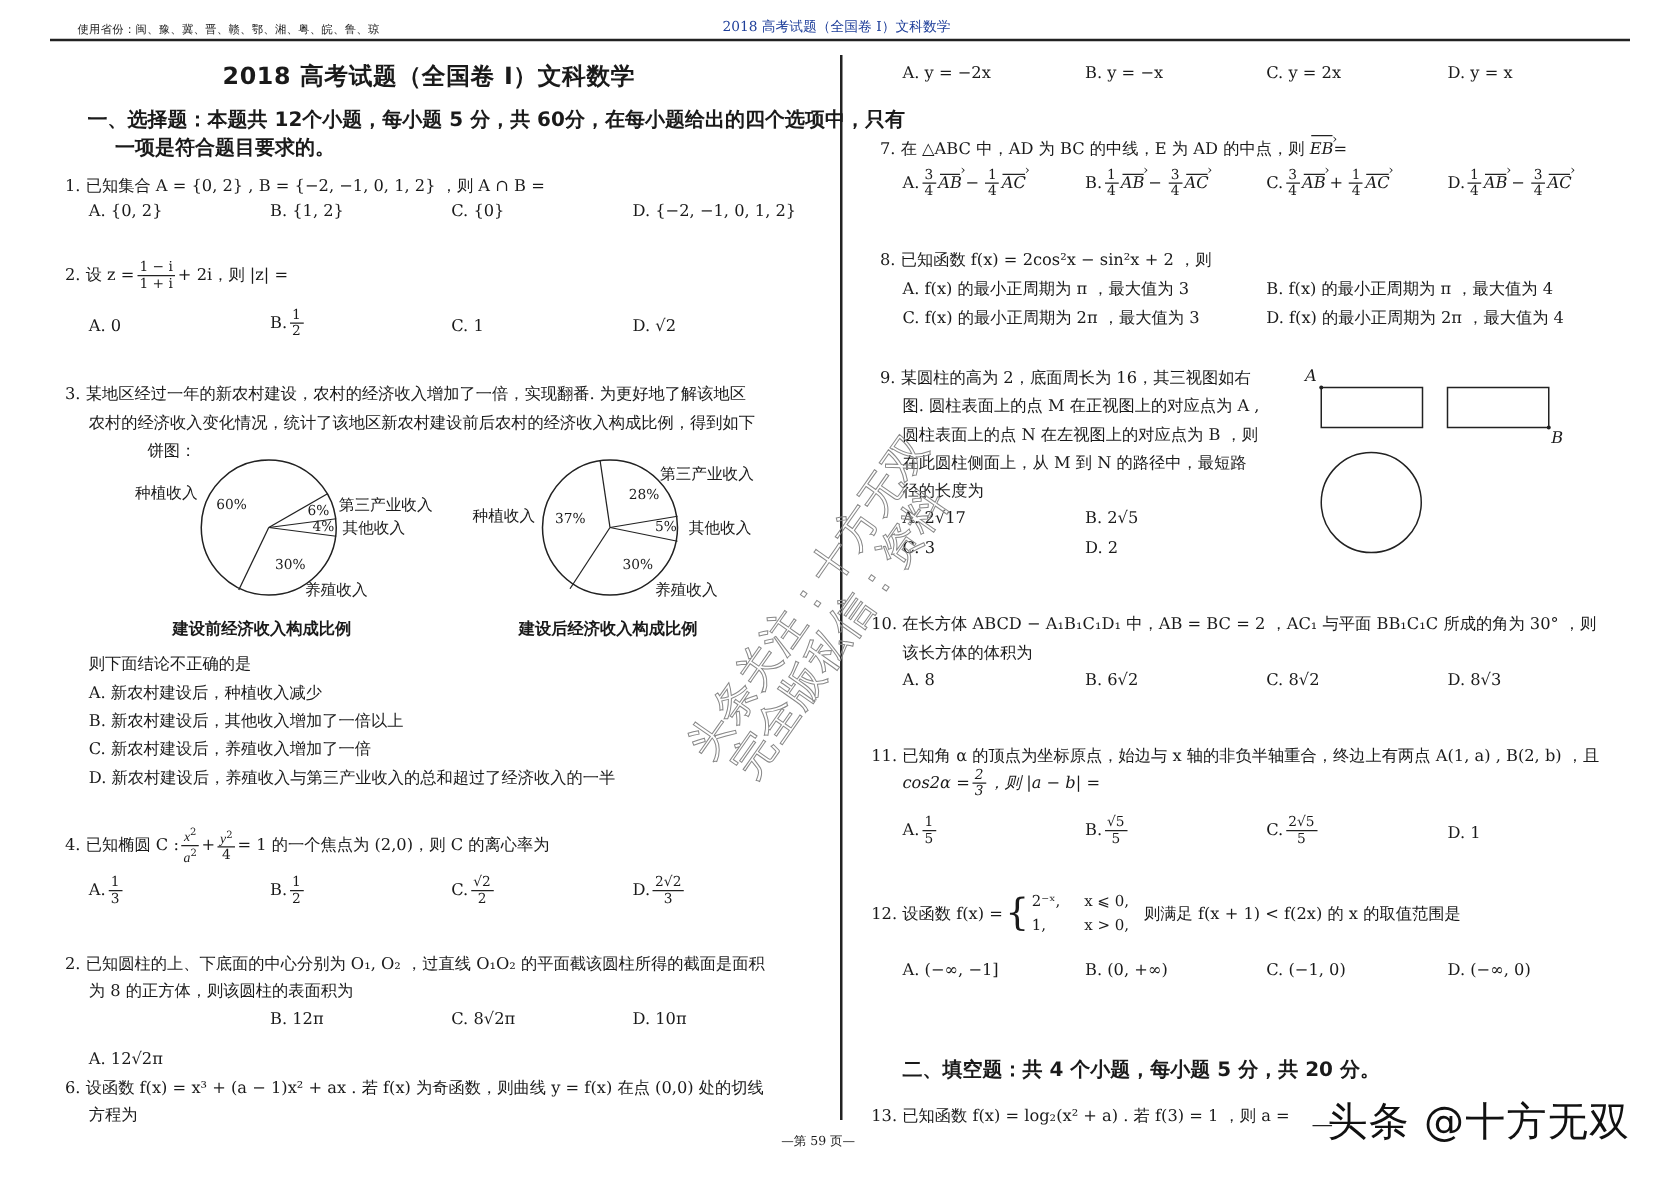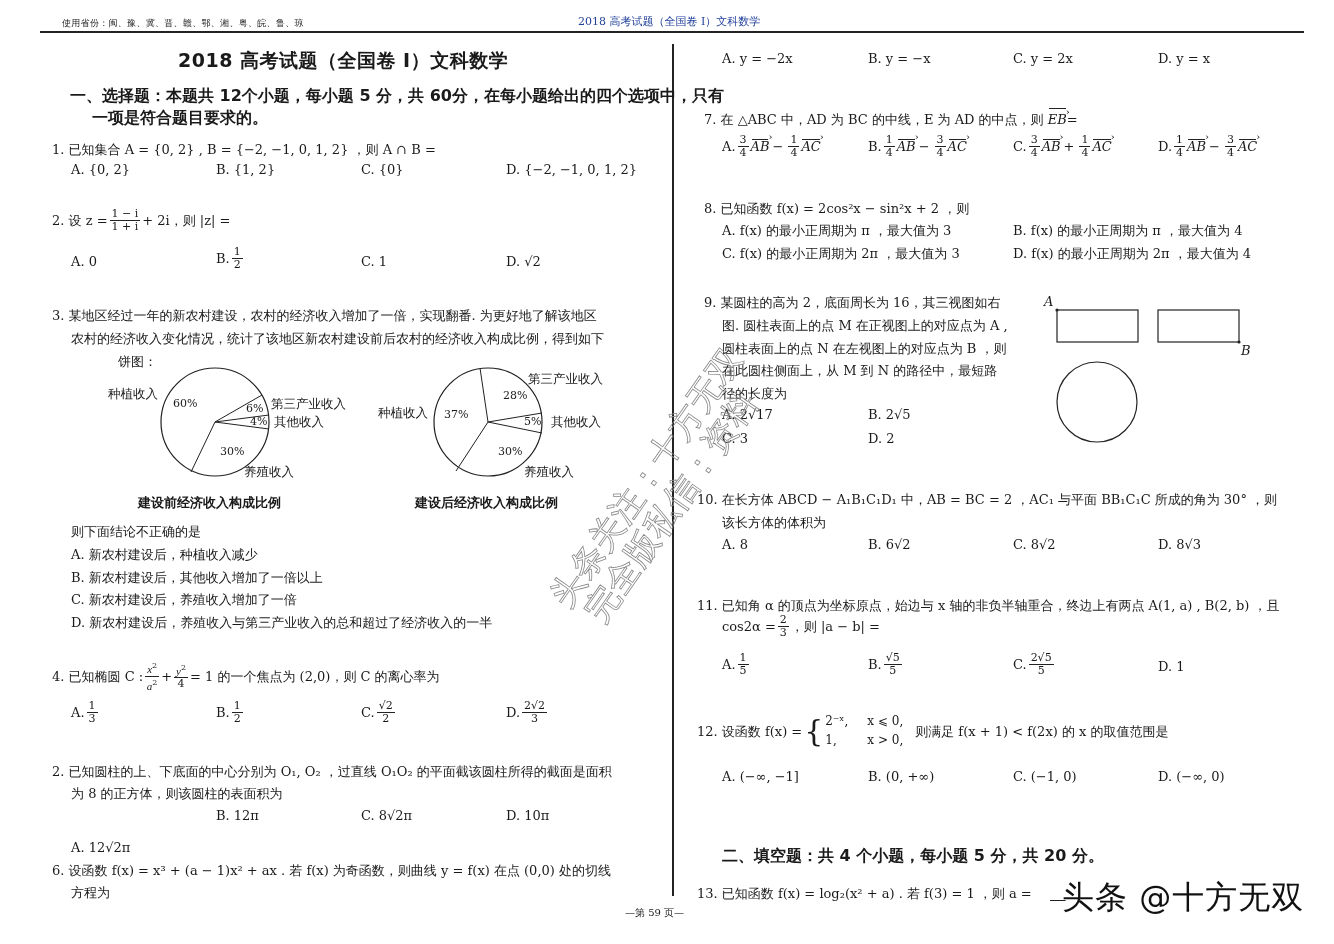--- a/index.html
+++ b/index.html
@@ -264,21 +264,21 @@
 <div class="abs" style="left:1241px; top:343px; font-style:italic; font-size:13px;">B</div>
 
 <div class="abs q" style="left:697px; top:488px;">10. 在长方体 ABCD − A₁B₁C₁D₁ 中，AB = BC = 2 ，AC₁ 与平面 BB₁C₁C 所成的角为 30° ，则</div>
 <div class="abs q" style="left:722px; top:511px;">该长方体的体积为</div>
 <div class="abs opt" style="left:722px; top:537px;">A.  8</div>
 <div class="abs opt" style="left:868px; top:537px;">B.  6√2</div>
 <div class="abs opt" style="left:1013px; top:537px;">C.  8√2</div>
 <div class="abs opt" style="left:1158px; top:537px;">D.  8√3</div>
 
 <div class="abs q" style="left:697px; top:594px;">11. 已知角 α 的顶点为坐标原点，始边与 x 轴的非负半轴重合，终边上有两点 A(1, a) , B(2, b) ，且</div>
-<div class="abs q" style="left:722px; top:614px; display:flex; align-items:center;">
+<div class="abs q" style="left:722px; top:614px; display:flex; align-items:center;font-style:italic;">
   <span>cos2α =</span>
   <span class="frac">
       <span class="n">2</span>
       <span>3</span>
     </span>
   <span>，则 |a − b| =</span>
 </div>
 <div class="abs opt" style="left:722px; top:652px; display:flex; align-items:center;">
     <span>A.</span>
     <span class="frac">

